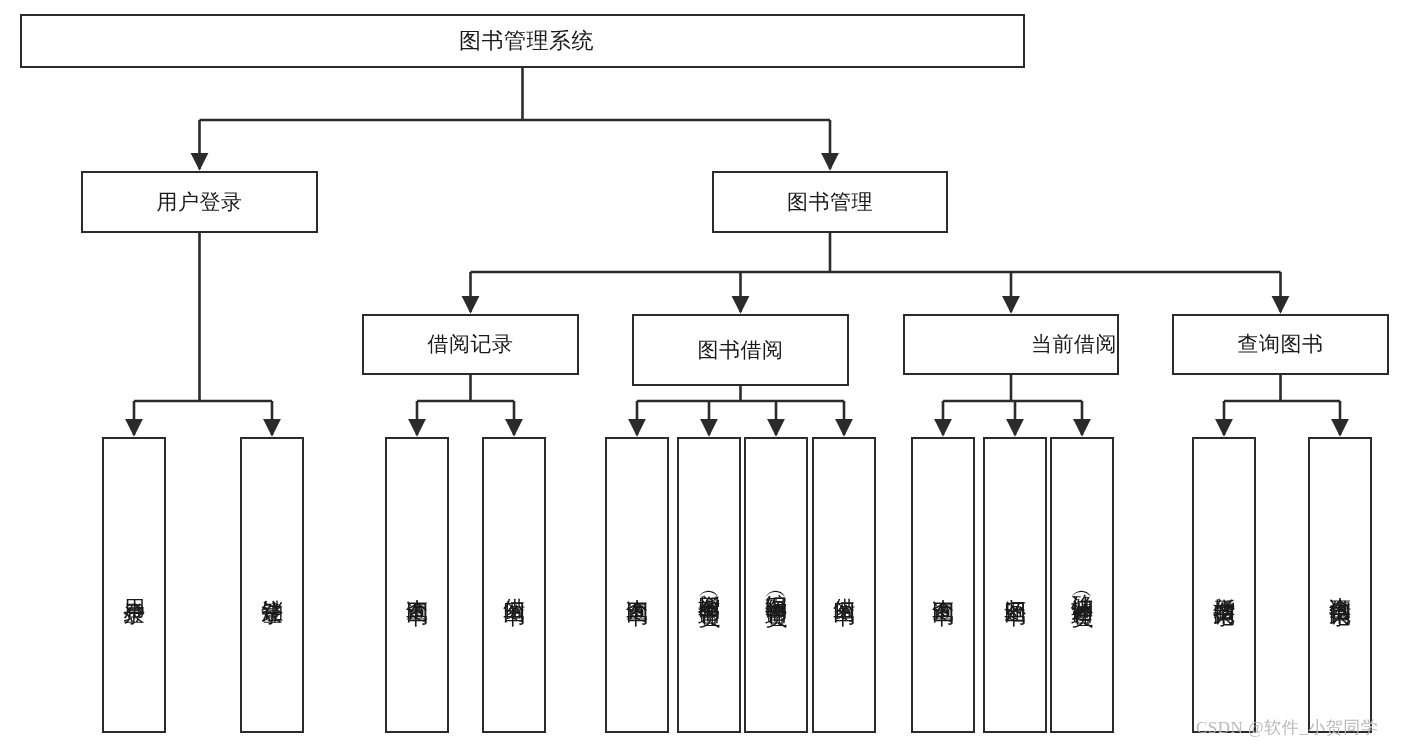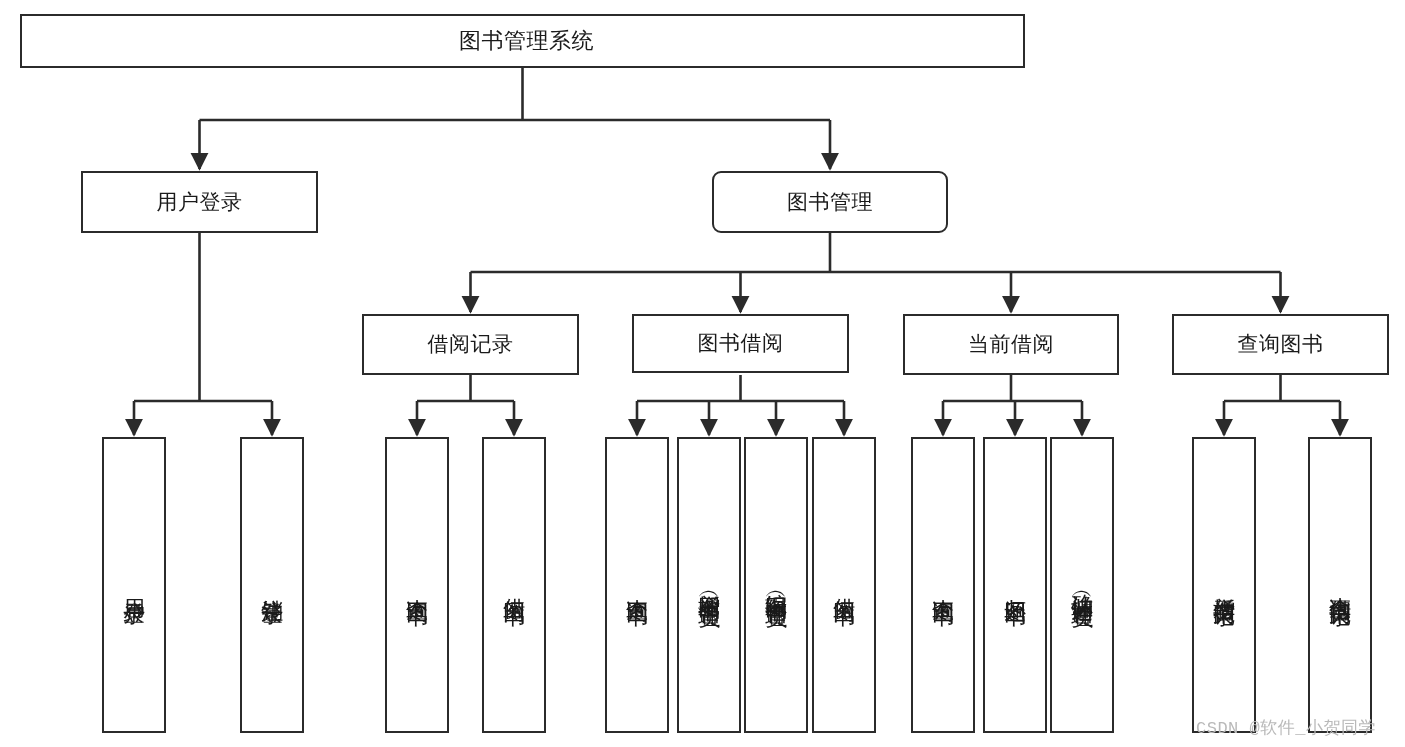--- a/index.html
+++ b/index.html
@@ -59,21 +59,21 @@
     line-height: 1.12;
     letter-spacing: 2px;
     max-height: 100%;
   }
   .watermark {
     position: absolute;
     font-size: 17px;
     color: #b9b9b9;
     white-space: nowrap;
     letter-spacing: 0.5px;
-    font-family: Liberation Mono, monospace;
+    font-family: Liberation Serif, serif;
     text-align: center;
   }
 </style>
 </head>
 <body>
 
 <div id="canvas">
 
   <svg class="connectors" viewBox="0 0 1405 747" xmlns="http://www.w3.org/2000/svg">
     <defs>
@@ -118,30 +118,30 @@
       </g>
   </svg>
 
   <div id="node-layer">
       <div class="node horiz root" style="left: 20px; top: 14px; width: 1005px; height: 54px; padding-left: 8px;">
         <span class="label">图书管理系统</span>
       </div>
       <div class="node horiz" style="left: 81px; top: 171px; width: 237px; height: 62px;">
         <span class="label">用户登录</span>
       </div>
-      <div class="node horiz" style="left: 712px; top: 171px; width: 236px; height: 62px; border-radius: 9px;">
+      <div class="node horiz" style="left: 712px; top: 171px; width: 236px; height: 62px;">
         <span class="label">图书管理</span>
       </div>
       <div class="node horiz" style="left: 362px; top: 314px; width: 217px; height: 61px;">
         <span class="label">借阅记录</span>
       </div>
-      <div class="node horiz" style="left: 632px; top: 314px; width: 217px; height: 59px;">
+      <div class="node horiz" style="left: 632px; top: 314px; width: 217px; height: 72px;">
         <span class="label">图书借阅</span>
       </div>
-      <div class="node horiz" style="left: 903px; top: 314px; width: 216px; height: 61px;">
+      <div class="node horiz" style="left: 903px; top: 314px; width: 216px; height: 61px; justify-content: flex-end;">
         <span class="label">当前借阅</span>
       </div>
       <div class="node horiz" style="left: 1172px; top: 314px; width: 217px; height: 61px;">
         <span class="label">查询图书</span>
       </div>
       <div class="node vert" style="left: 102px; top: 437px; width: 64px; height: 296px;">
         <span class="label">用户登录</span>
       </div>
       <div class="node vert" style="left: 240px; top: 437px; width: 64px; height: 296px;">
         <span class="label">注销登录</span>

